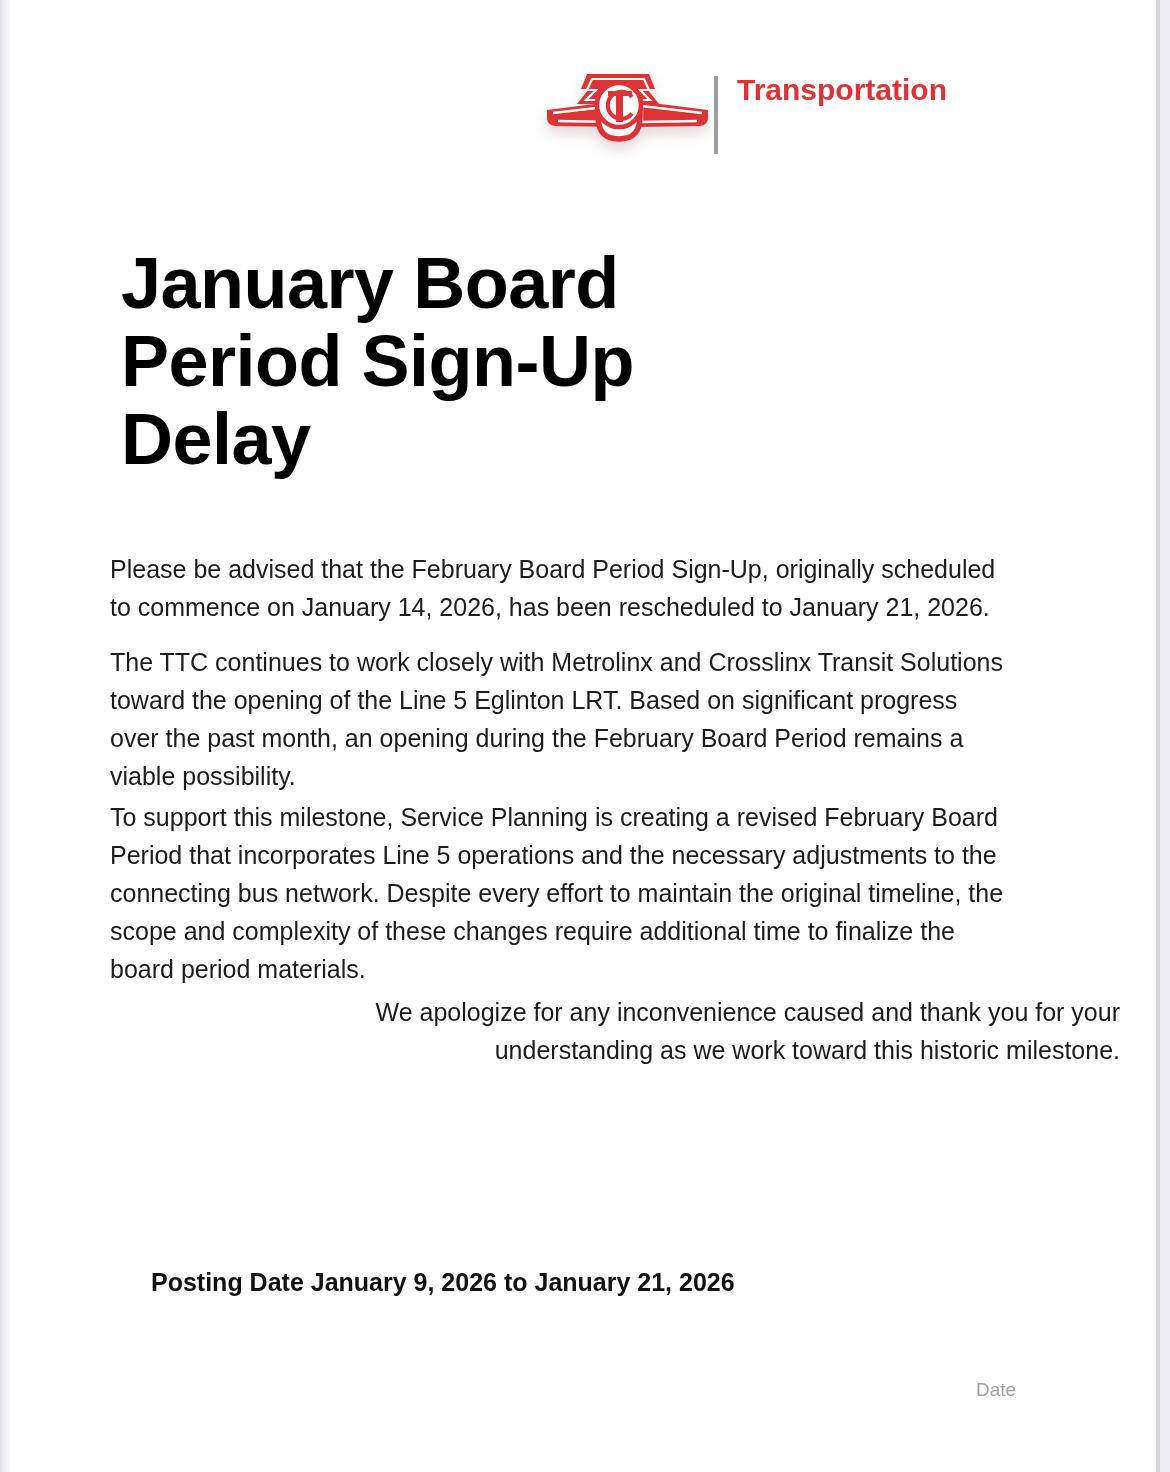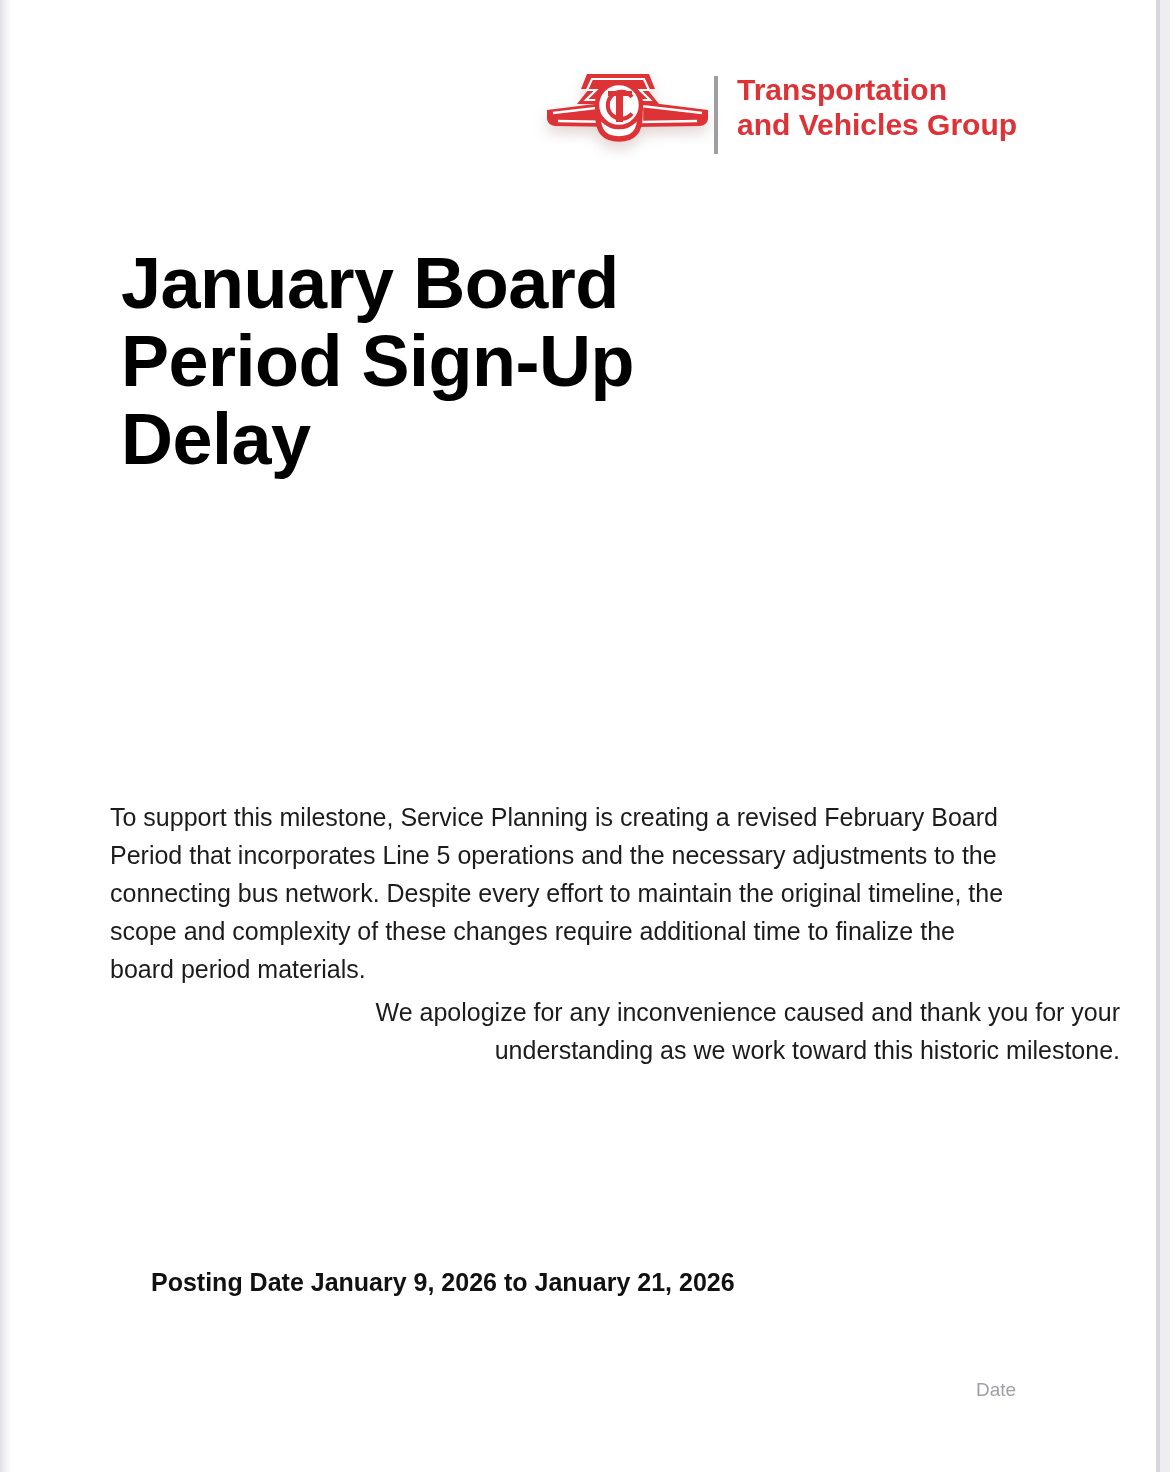--- a/index.html
+++ b/index.html
@@ -87,27 +87,32 @@
 
     <path d="M87,27 A13.5,13.5 0 1 0 87,43.5" fill="none" class="red-stroke" stroke-width="4"></path>
 
     <path class="red-fill" d="M63,21 L87,21 L87,26 L78,26 L78,52 L71,52 L71,26 L63,26 Z"></path>
   </svg>
 
   <div class="header-divider"></div>
 
   <div class="org-name">
     <div>Transportation</div>
-    <div>and Vehicles Group</div>
   </div>
 
   <h1 class="doc-title">January Board
 Period Sign-Up
 Delay</h1>
 
+  <p class="para p1">Please be advised that the February Board Period Sign-Up, originally scheduled
+to commence on January 14, 2026, has been rescheduled to January 21, 2026.</p>
+  <p class="para p2">The TTC continues to work closely with Metrolinx and Crosslinx Transit Solutions
+toward the opening of the Line 5 Eglinton LRT. Based on significant progress
+over the past month, an opening during the February Board Period remains a
+viable possibility.</p>
   <p class="para p3">To support this milestone, Service Planning is creating a revised February Board
 Period that incorporates Line 5 operations and the necessary adjustments to the
 connecting bus network. Despite every effort to maintain the original timeline, the
 scope and complexity of these changes require additional time to finalize the
 board period materials.</p>
   <p class="para p4">We apologize for any inconvenience caused and thank you for your
 understanding as we work toward this historic milestone.</p>
 
   <div class="posting-date">Posting Date January 9, 2026 to January 21, 2026</div>
 

